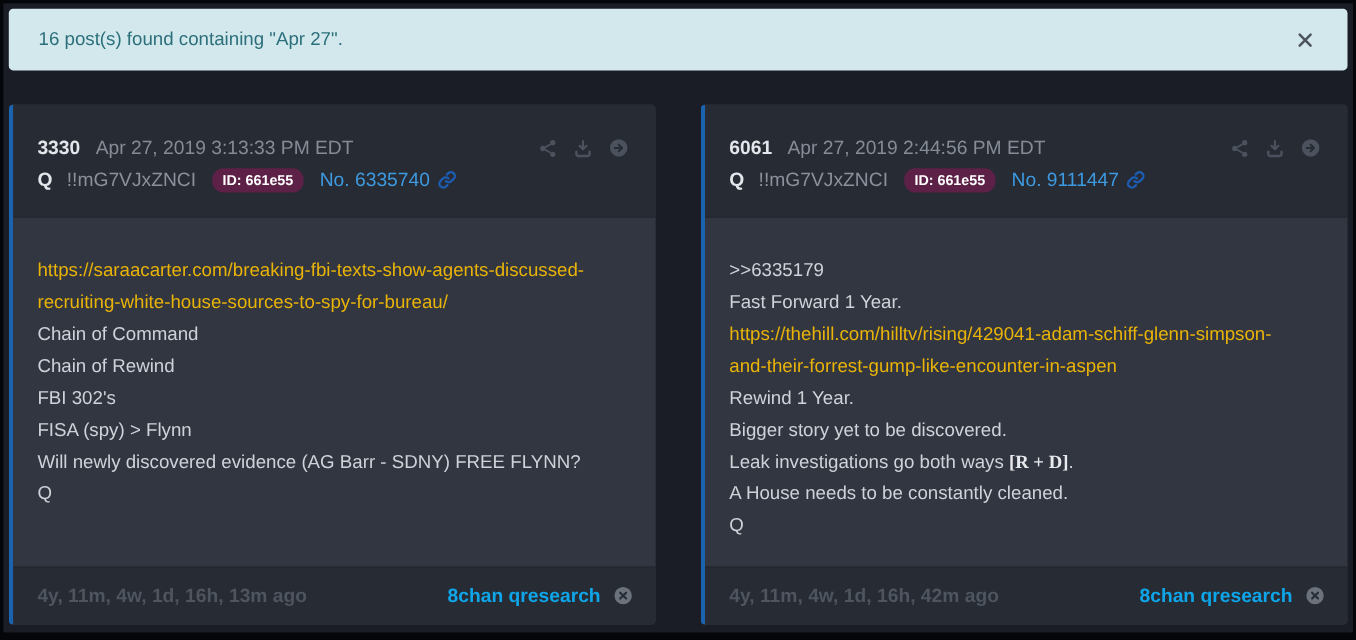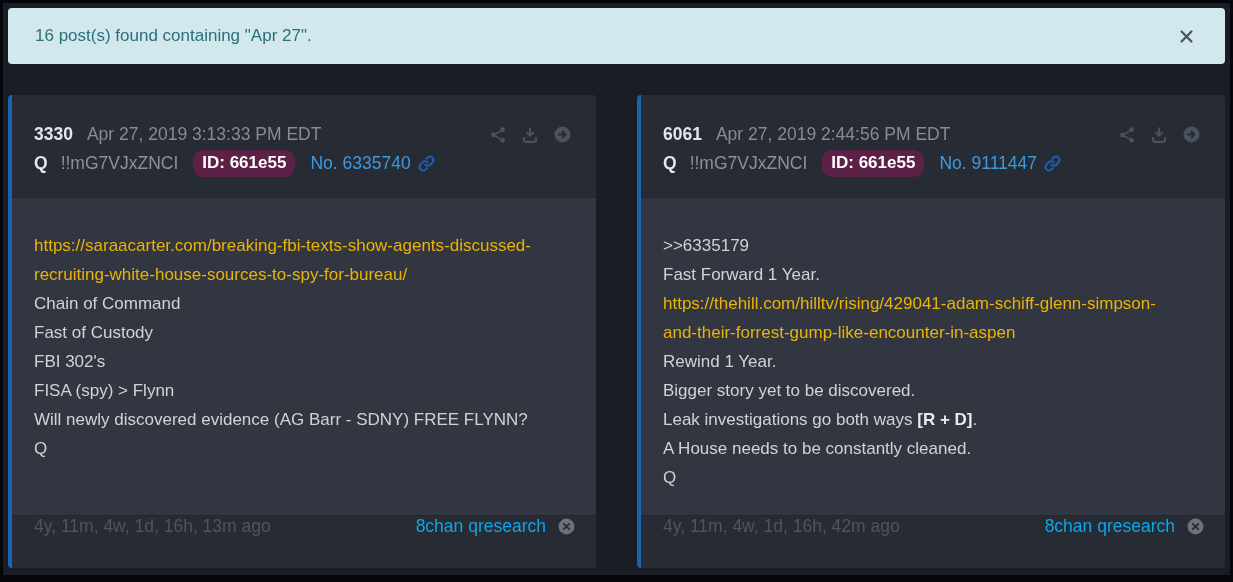--- a/index.html
+++ b/index.html
@@ -58,21 +58,21 @@
   .hrow { display: flex; align-items: center; height: 29px; }
   .post-number { color: #e3e6ea; font-weight: bold; font-size: 17.5px; }
   .post-date { color: #858c96; font-size: 17.5px; margin-left: 14px; }
   .spacer { flex: 1; }
   .hicons { display: flex; align-items: center; gap: 14px; color: #4b525d; }
   .icon-btn { display: flex; align-items: center; cursor: pointer; }
   .q-author { color: #e3e6ea; font-weight: bold; font-size: 17.5px; }
   .tripcode { color: #8b919b; font-size: 17.5px; margin-left: 13px; }
   .id-badge {
     background: #5d2047; color: #ffffff;
-    font-weight: bold; font-size: 17px;
+    font-weight: bold; font-size: 13px;
     padding: 3px 9px 4px;
     border-radius: 10px;
     margin-left: 15px;
     cursor: pointer;
   }
   .post-no {
     color: #3d9ae0; font-size: 17.5px;
     margin-left: 15px; text-decoration: none; cursor: pointer;
   }
   .link-icon { color: #1d5cb0; margin-left: 7px; display: flex; align-items: center; cursor: pointer; }
@@ -81,31 +81,32 @@
     flex: 1;
     background: #313640;
     padding: 33px 45px 8px 22px;
     font-size: 17px;
     line-height: 29px;
     color: #cfd3d9;
     overflow: hidden;
   }
   .body-line { min-height: 29px; overflow-wrap: break-word; }
   .body-link { color: #eab308; text-decoration: none; cursor: pointer; }
-  .seg-bold { font-weight: bold; color: #e8eaed; }
+  .seg-bold { font-weight: bold; color: #e8eaed; font-family: Liberation Serif, serif; }
   
   .post-footer {
     height: 53px;
     background: #272b34;
     border-top: 1px solid #22262e;
     display: flex;
-    align-items: flex-start;
-    padding: 0 20px 0 22px;
+    align-items: flex-end;
+    padding: 0 20px 16px 22px;
     font-size: 17.5px;
     color: #4e555f;
+    font-weight: bold;
   }
   .post-age { flex: 1; }
   .post-source { display: flex; align-items: center; gap: 11px; color: #0ea5e9; }
   .source-close { display: flex; align-items: center; color: #6b727b; cursor: pointer; }
 </style>
 </head>
 <body>
 
 <div class="page">
 
@@ -158,21 +159,21 @@
           <svg width="17" height="17" viewBox="0 0 24 24" fill="none" stroke="currentColor" stroke-width="3" stroke-linecap="round" stroke-linejoin="round">
             <path d="M10.3 13.7a5 5 0 0 0 7.1 0l3-3a5 5 0 0 0-7.1-7.1l-1.6 1.6"></path>
             <path d="M13.7 10.3a5 5 0 0 0-7.1 0l-3 3a5 5 0 0 0 7.1 7.1l1.6-1.6"></path>
           </svg>
         </span>
       </div>
     </header>
     <section class="post-body">
           <div class="body-line"><a class="body-link">https://saraacarter.com/breaking-fbi-texts-show-agents-discussed-recruiting-white-house-sources-to-spy-for-bureau/</a></div>
           <div class="body-line"><span>Chain of Command</span></div>
-          <div class="body-line"><span>Fast of Custody</span></div>
+          <div class="body-line"><span>Chain of Rewind</span></div>
           <div class="body-line"><span>FBI 302's</span></div>
           <div class="body-line"><span>FISA (spy) &gt; Flynn</span></div>
           <div class="body-line"><span>Will newly discovered evidence (AG Barr - SDNY) FREE FLYNN?</span></div>
           <div class="body-line"><span>Q</span></div>
         </section>
     <footer class="post-footer">
       <span class="post-age">4y, 11m, 4w, 1d, 16h, 13m ago</span>
       <span class="post-source">
         <span>8chan qresearch</span>
         <span class="source-close">

